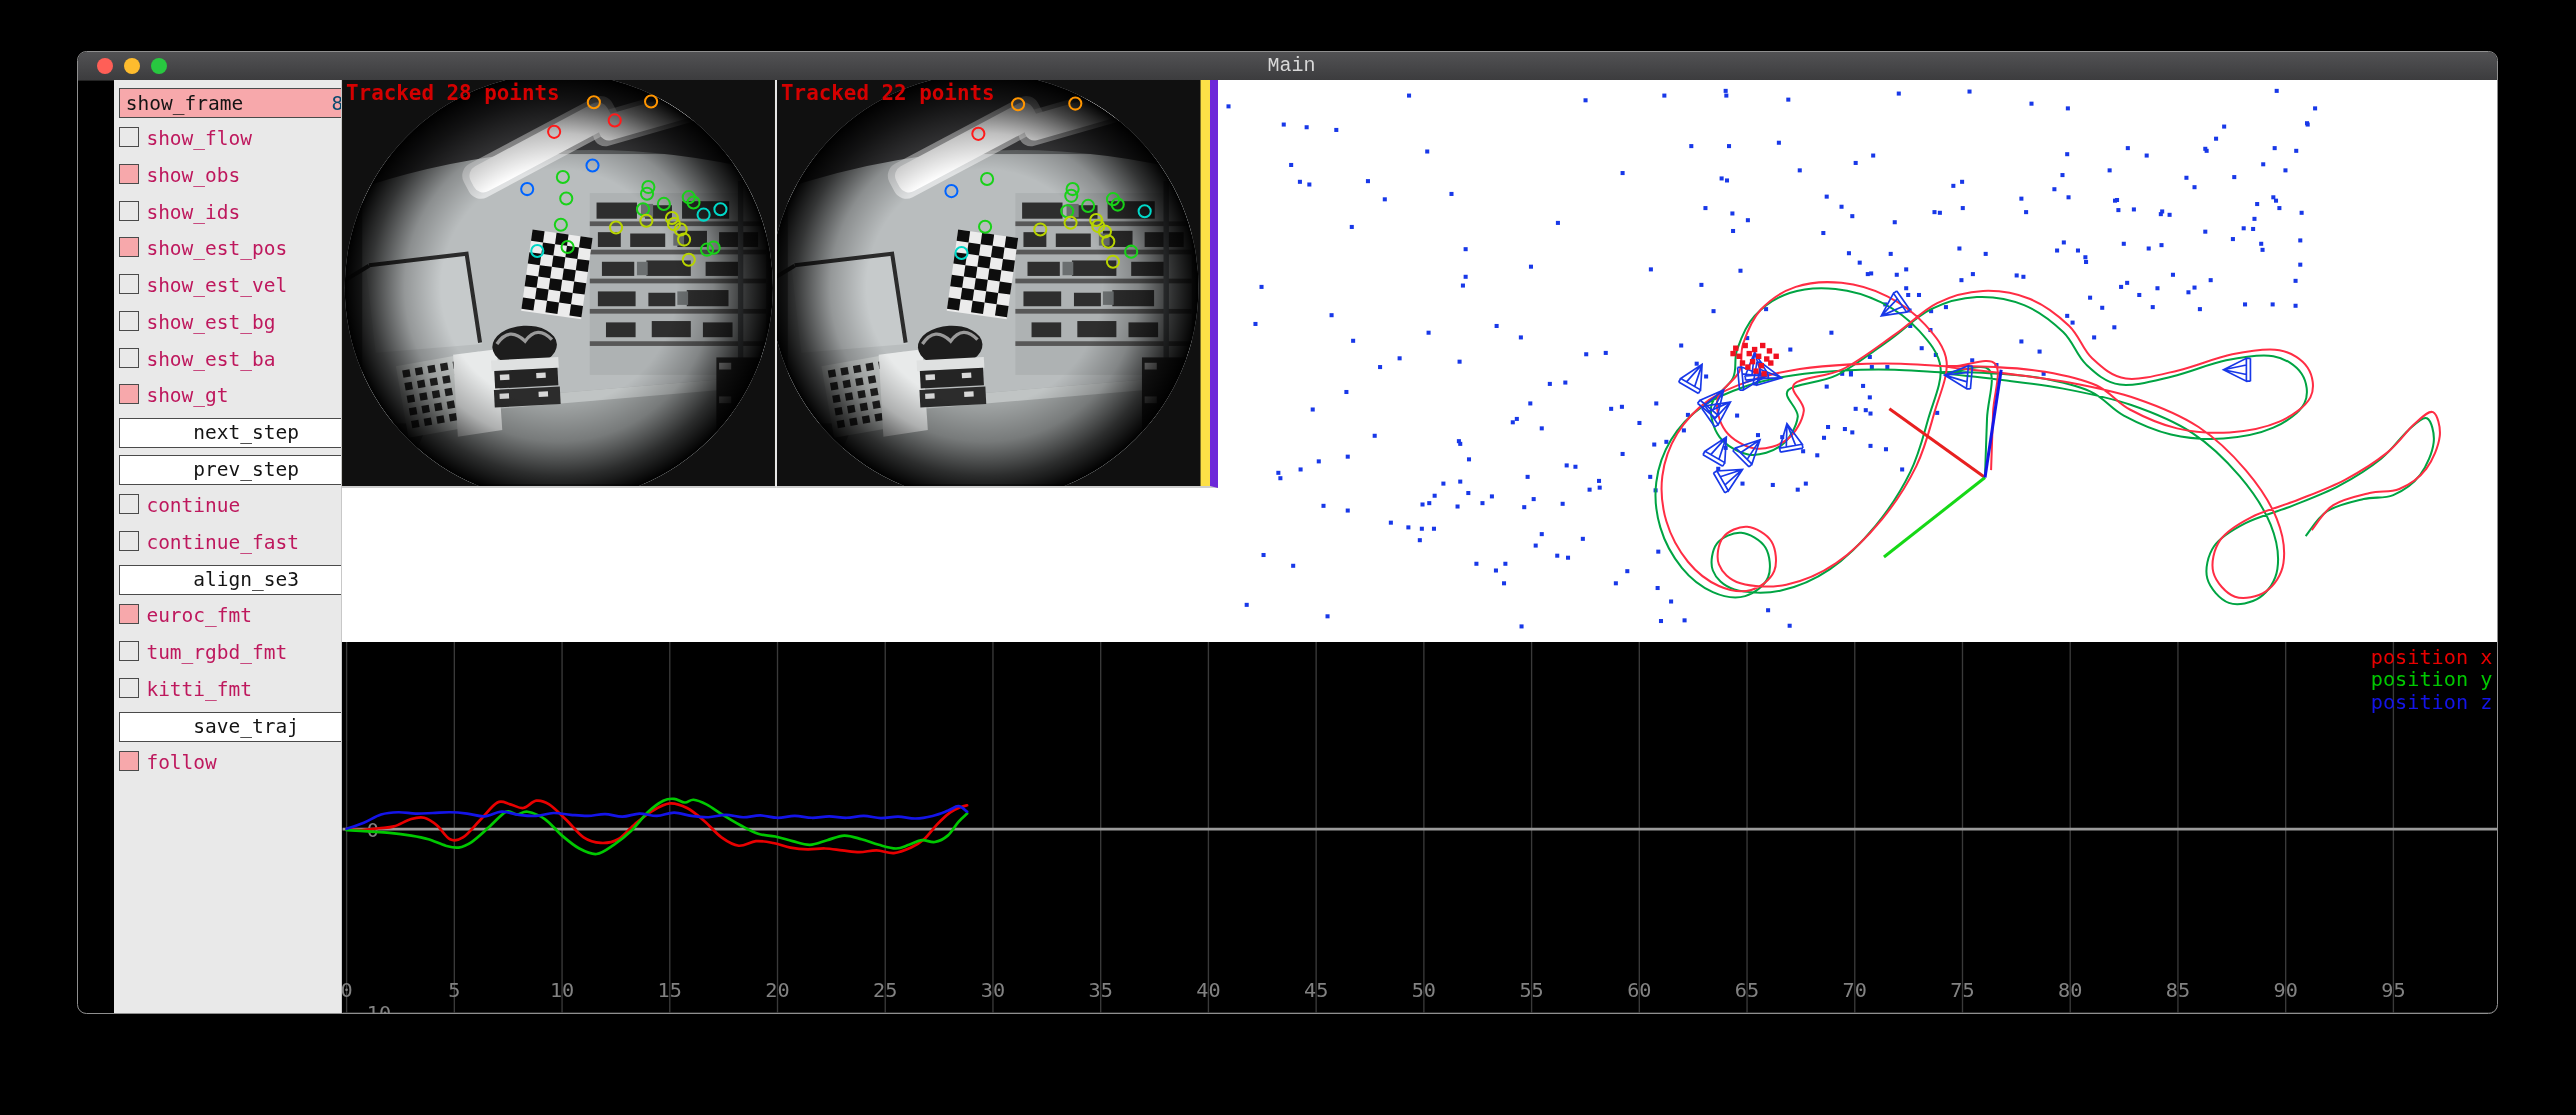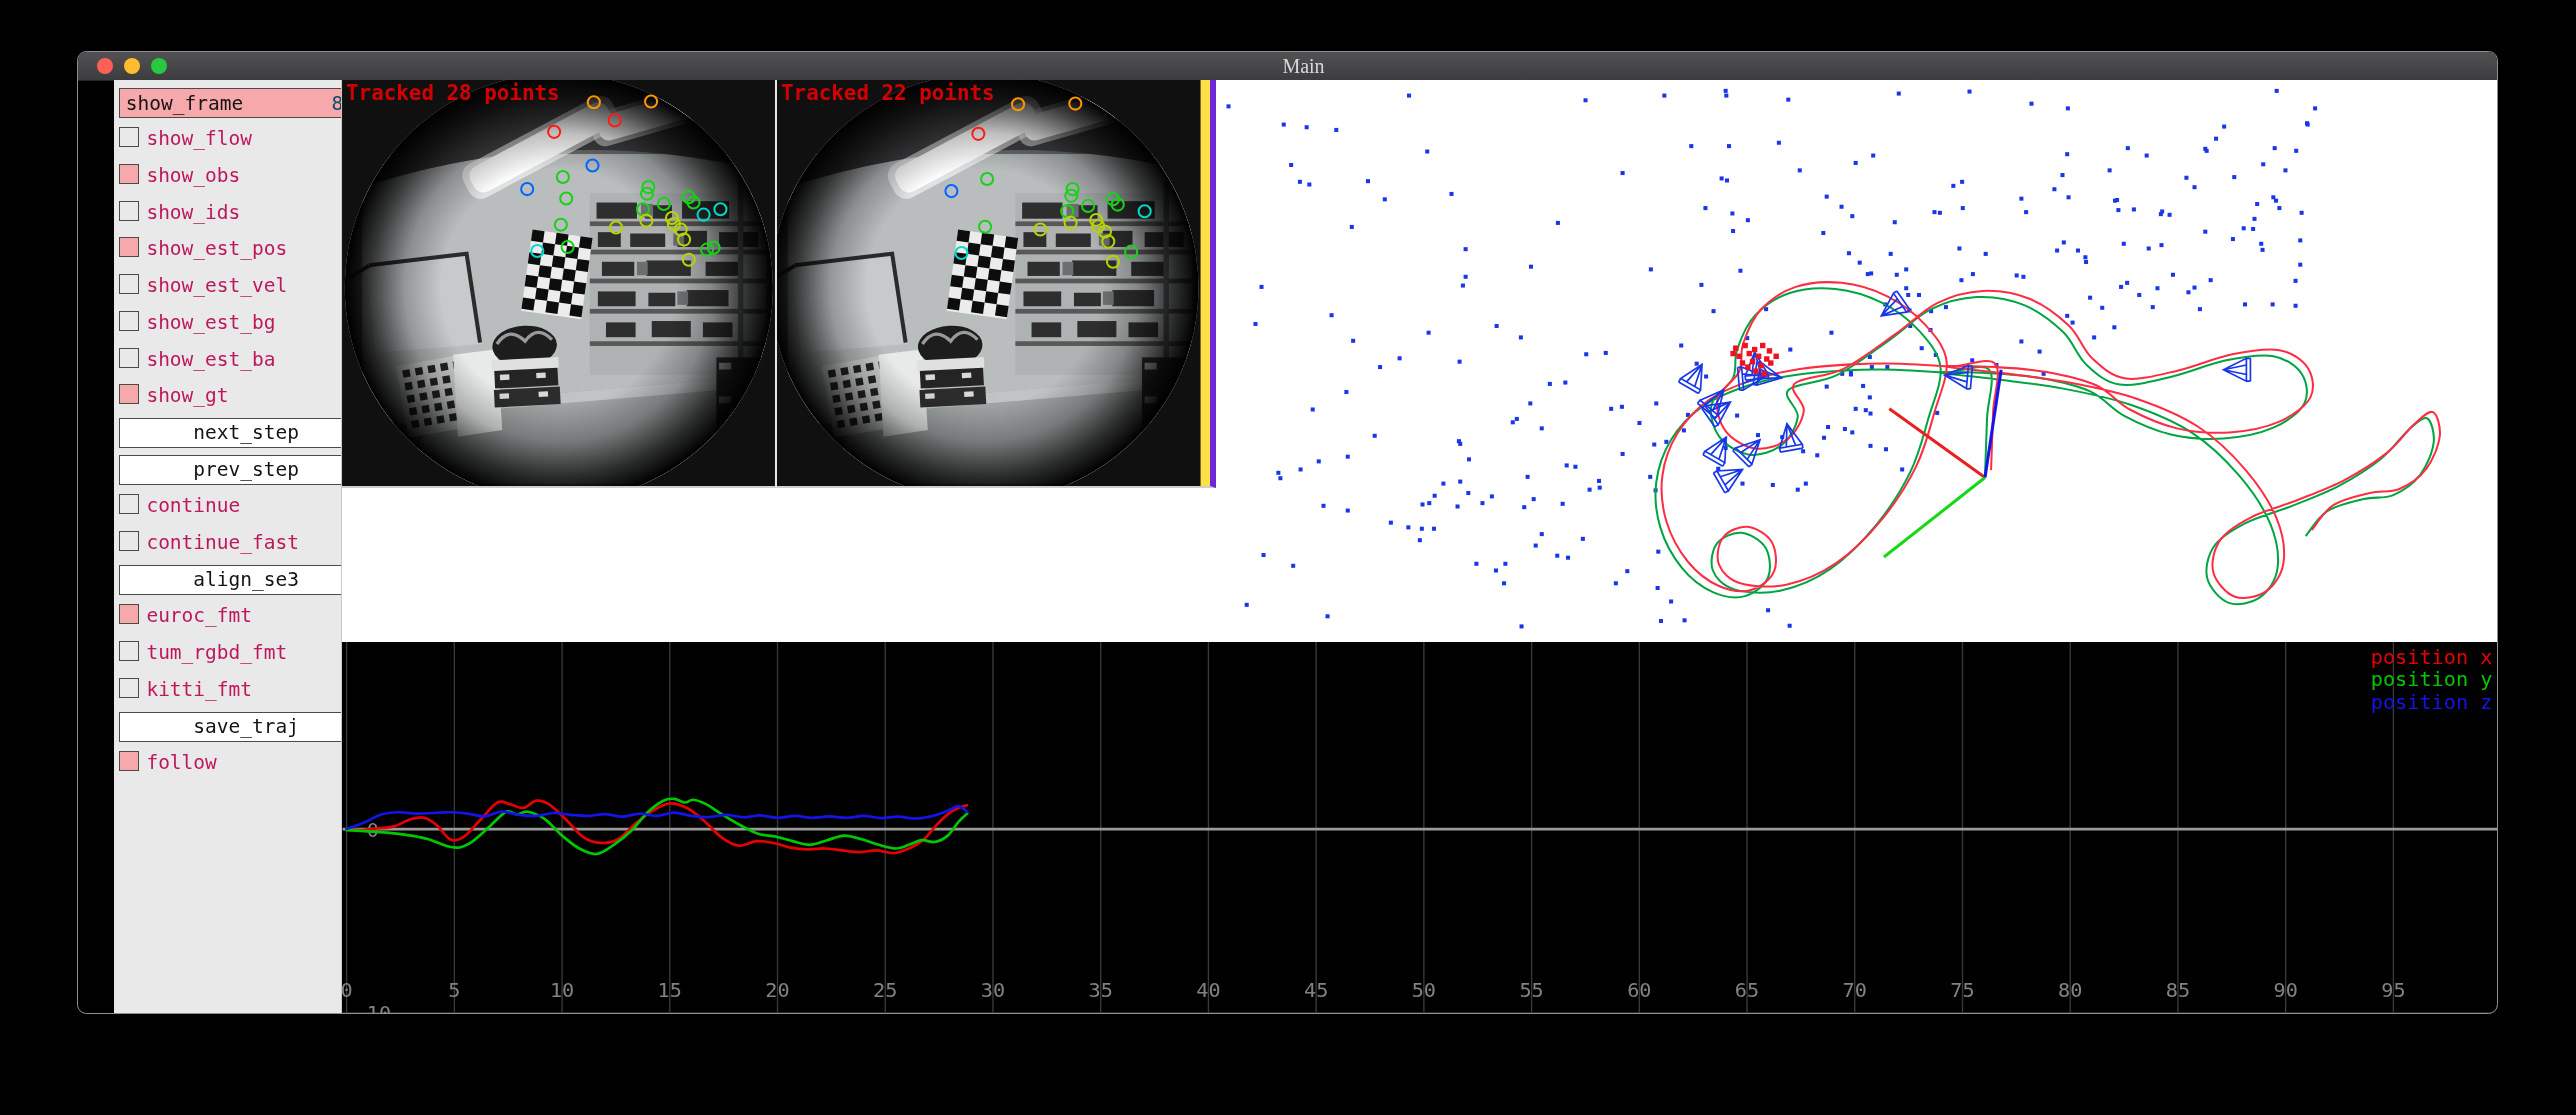--- a/index.html
+++ b/index.html
@@ -2,41 +2,41 @@
 <html style="font-size:10.8px"><head>
 <meta charset="utf-8">
 <style>
   html,body{margin:0;padding:0;background:#000;}
   #desktop{position:relative;width:2576px;height:1116px;background:#000;overflow:hidden;
            font-family:"DejaVu Sans Mono", monospace;}
   #window{position:absolute;left:77px;top:51px;width:2421px;height:963px;
           border-radius:9.4px;overflow:hidden;background:#000;border:1.3px solid #8f8f8f;box-sizing:border-box;}
   #titlebar{position:absolute;left:0;top:0;width:100%;height:28px;
             background:linear-gradient(#525254,#3c3c3e);border-bottom:0.7px solid #242424;}
-  #title{position:absolute;left:16px;top:0;width:100%;height:15px;line-height:28px;text-align:center;
-         color:#d8d8d8;font-family:Liberation Serif, serif;font-size:20px;}
+  #title{position:absolute;left:4px;top:0;width:100%;height:15px;line-height:28px;text-align:center;
+         color:#d8d8d8;font-family:Liberation Mono, monospace;font-size:20px;}
   .tl{position:absolute;top:6px;width:16px;height:16px;border-radius:50%;}
   #tl-close{left:19px;background:#ff5f57;}
   #tl-min{left:46px;background:#febc2e;}
   #tl-max{left:73px;background:#28c840;}
   #sidebar{position:absolute;left:0;top:28px;width:263px;height:935px;background:#e9e9e9;box-sizing:border-box;padding-top:8px;margin-left:36px;}
   .sb-slider{position:relative;margin:0 4px 6.7px 5.4px;height:30px;background:#f7a8ab;border:1.3px solid #4a4a4a;box-sizing:border-box;}
   .sb-slider .lab{position:absolute;left:5.4px;top:2.7px;font-size:19.5px;color:#141414;}
   .sb-slider .val{position:absolute;right:5.4px;top:2.7px;font-size:19.5px;color:#0c4a6e;}
   .sb-check{position:relative;height:30px;margin:0 4px 6.7px 5.4px;}
   .sb-check .box{position:absolute;left:0px;top:2.7px;width:20px;height:20px;border:1.3px solid #4a4a4a;background:#e9e9e9;box-sizing:border-box;}
   .sb-check.on .box{background:#f7a8ab;}
   .sb-check .lab{position:absolute;left:27px;top:2.7px;font-size:19.5px;color:#be185d;}
   .sb-btn{height:30px;margin:0 4px 6.7px 5.4px;background:#ffffff;border:1.3px solid #4a4a4a;box-sizing:border-box;
           text-align:center;font-size:19.5px;color:#141414;line-height:27px;}
   #main{position:absolute;left:263px;top:28px;right:0;bottom:0;background:#fff;border-left:1.3px solid #c8c8c8;box-sizing:border-box;}
   #view3d{position:absolute;left:0;top:0;width:2157px;height:562px;background:#fff;}
   .feed{position:absolute;top:0;width:433px;height:406px;background:#fde047;border-bottom:2px solid #cfcfcf;box-sizing:content-box;}
   #feed1{left:0px;border-right:2px solid #e6e6e6;}
-  #feed2{left:435px;border-right:6px solid #6d28d9;}
+  #feed2{left:435px;border-right:8px solid #6d28d9;}
   #plot{position:absolute;left:0;top:562px;width:2157px;height:373px;background:#000;}
   svg{display:block;}
 </style>
 </head>
 <body>
 
 <div id="desktop">
   <div id="window">
     <div id="titlebar">
       <div id="title">Main</div>

